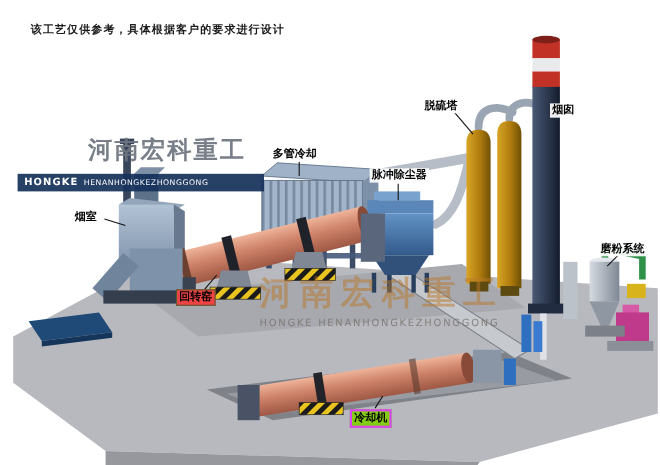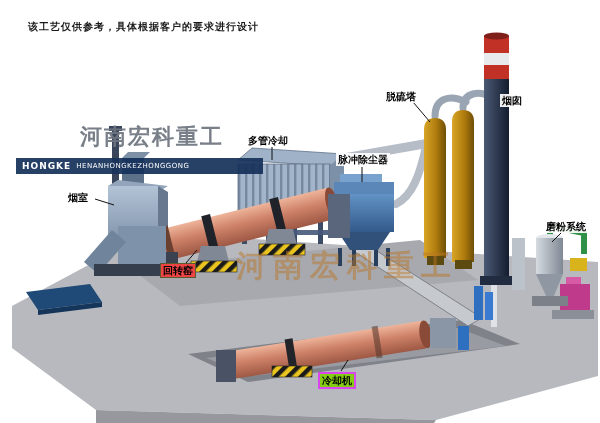--- a/index.html
+++ b/index.html
@@ -13,21 +13,21 @@
   .label { position:absolute; z-index:4; font-size:10px; font-weight:bold; color:#000;
            background:rgba(255,255,255,.92); padding:0 2px; line-height:13px; white-space:nowrap; }
   .label.boxed-y { border:1px solid #5a5a30; background:#ef4444; }
   .label.boxed-w { border:2px solid #d946ef; background:#84cc16; }
 
   .logo { position:absolute; left:14px; top:112px; width:228px; height:66px; opacity:.93; z-index:3; }
   .logo-hk { position:absolute; left:0; top:-4px; font-size:44px; font-weight:bold; font-style:italic;
              color:#8f97a1; letter-spacing:-6px; text-shadow:1px 1px 0 #fff, 2px 2px 0 #6f7781; }
   .logo-cn { position:absolute; left:66px; top:10px; font-size:22px; font-weight:bold;
              color:#6f7680; letter-spacing:2px; white-space:nowrap; }
-  .logo-bar { position:absolute; left:2px; top:46px; width:247px; height:16px; background:#17325b;
+  .logo-bar { position:absolute; left:2px; top:46px; width:224px; height:16px; background:#17325b;
               color:#fff; display:flex; align-items:center; gap:5px; padding:0 6px; }
   .logo-en1 { font-size:9px; font-weight:bold; letter-spacing:1px; }
   .logo-en2 { font-size:7px; letter-spacing:.5px; }
 
   .wm { position:absolute; left:236px; top:246px; z-index:2; pointer-events:none; }
   .wm-cn { font-size:30px; font-weight:bold; color:rgba(186,118,40,.5); letter-spacing:7px; white-space:nowrap; }
   .wm-en { margin-top:2px; font-size:9px; color:rgba(118,112,104,.78); letter-spacing:1.6px; white-space:nowrap; }
 </style>
 </head>
 <body>
@@ -220,20 +220,21 @@
   <div class="logo">
     <div class="logo-cn">河南宏科重工</div>
     <div class="logo-bar">
       <span class="logo-en1">HONGKE</span>
       <span class="logo-en2">HENANHONGKEZHONGGONG</span>
     </div>
   </div>
 
   <div class="wm">
     <div class="wm-cn">河南宏科重工</div>
+    <div class="wm-en">HONGKE HENANHONGKEZHONGGONG</div>
   </div>
 
   <div class="label" style="left:66px;top:191px">烟室</div>
   <div class="label" style="left:246px;top:134px">多管冷却</div>
   <div class="label" style="left:336px;top:153px">脉冲除尘器</div>
   <div class="label" style="left:384px;top:90px">脱硫塔</div>
   <div class="label" style="left:500px;top:94px">烟囱</div>
   <div class="label" style="left:544px;top:220px">磨粉系统</div>
   <div class="label boxed-y" style="left:160px;top:263px">回转窑</div>
   <div class="label boxed-w" style="left:318px;top:372px">冷却机</div>

